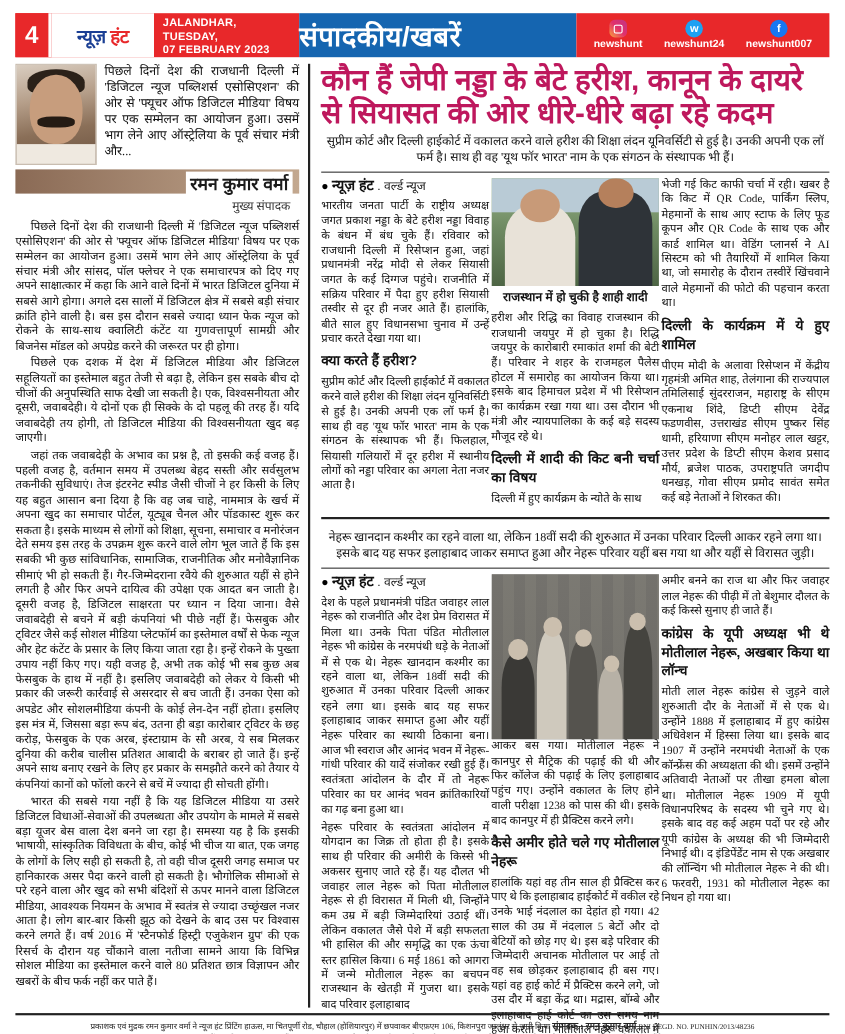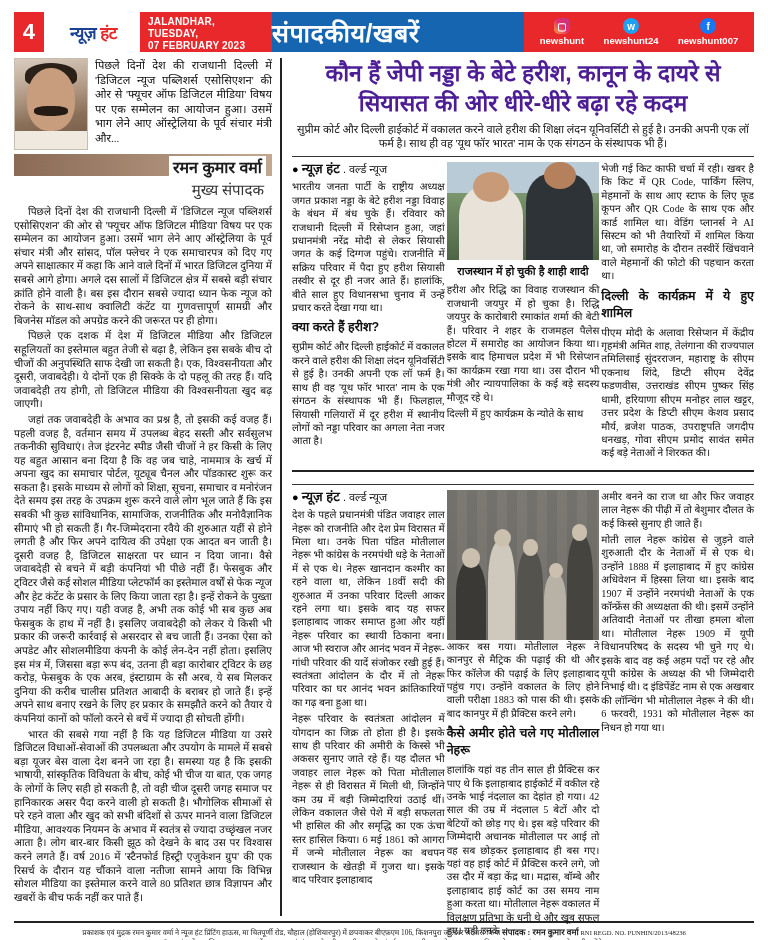--- a/index.html
+++ b/index.html
@@ -77,28 +77,28 @@
   }
   .byline-bar {
     margin-top:4px; background:linear-gradient(90deg,#8a6a55,#c3a88f);
     height:22px; display:flex; align-items:center; justify-content:flex-end;
     padding-right:6px; position:relative;text-align:right;
   }
   .byline-name {
     font-family:"Liberation Sans",sans-serif; font-weight:bold; font-size:16px; color:#1b1b1b;
     background:#fff; padding:0 4px; position:relative; top:2px;
   }
-  .byline-role { text-align:right; font-size:15px; margin-top:3px; color:#333; padding-right:8px;}
+  .byline-role { text-align:right; font-size:11px; margin-top:3px; color:#333; padding-right:8px;}
   .ed-body { margin-top:6px; font-size:10.4px; line-height:13.6px; text-align:justify; }
   .ed-body p { text-indent:14px; margin-bottom:2px; }
 
   
   .story-head {
     font-family:"Liberation Sans", sans-serif; font-weight:bold;
-    font-size:23px; line-height:30px; text-align:center; color:#4c1d95;
+    font-size:27px; line-height:30px; color:#be185d;
   }
   .story-sub {
     font-size:11px; line-height:14px; text-align:center; margin-top:4px;
     font-family:"Liberation Serif", serif; padding: 0 4px;
   }
   .rule-thin { border-top:1px solid #333; margin:6px 0 5px 0; }
   .rule-thick { border-top:2px solid #222; margin:7px 0 6px 0; }
   .kicker { font-size:11px; font-family:"Liberation Sans",sans-serif; margin-bottom:4px; }
   .kicker .dot { color:#000; }
   .kicker b { font-size:13px; }
@@ -227,34 +227,36 @@
               <div class="sky"></div>
               <div class="p1">
                   <div class="hd"></div>
                 </div>
               <div class="p2">
                   <div class="hd"></div>
                 </div>
             </div>
             <div class="cap-center">राजस्थान में हो चुकी है शाही शादी</div>
             <p>हरीश और रिद्धि का विवाह राजस्थान की राजधानी जयपुर में हो चुका है। रिद्धि जयपुर के कारोबारी रमाकांत शर्मा की बेटी हैं। परिवार ने शहर के राजमहल पैलेस होटल में समारोह का आयोजन किया था। इसके बाद हिमाचल प्रदेश में भी रिसेप्शन का कार्यक्रम रखा गया था। उस दौरान भी मंत्री और न्यायपालिका के कई बड़े सदस्य मौजूद रहे थे।</p>
+            <div class="subhead">दिल्ली में शादी की किट बनी चर्चा का विषय</div>
             <p>दिल्ली में हुए कार्यक्रम के न्योते के साथ</p>
           </div>
 
           <div class="tcol">
             <p>भेजी गई किट काफी चर्चा में रही। खबर है कि किट में QR Code, पार्किंग स्लिप, मेहमानों के साथ आए स्टाफ के लिए फूड कूपन और QR Code के साथ एक और कार्ड शामिल था। वेडिंग प्लानर्स ने AI सिस्टम को भी तैयारियों में शामिल किया था, जो समारोह के दौरान तस्वीरें खिंचवाने वाले मेहमानों की फोटो की पहचान करता था।</p>
             <div class="subhead">दिल्ली के कार्यक्रम में ये हुए शामिल</div>
             <p>पीएम मोदी के अलावा रिसेप्शन में केंद्रीय गृहमंत्री अमित शाह, तेलंगाना की राज्यपाल तमिलिसाई सुंदरराजन, महाराष्ट्र के सीएम एकनाथ शिंदे, डिप्टी सीएम देवेंद्र फडणवीस, उत्तराखंड सीएम पुष्कर सिंह धामी, हरियाणा सीएम मनोहर लाल खट्टर, उत्तर प्रदेश के डिप्टी सीएम केशव प्रसाद मौर्य, ब्रजेश पाठक, उपराष्ट्रपति जगदीप धनखड़, गोवा सीएम प्रमोद सावंत समेत कई बड़े नेताओं ने शिरकत की।</p>
           </div>
         </div>
       </div>
 
       <div class="rule-thick"></div>
 
       <div>
+        <div class="story-sub">नेहरू खानदान कश्मीर का रहने वाला था, लेकिन 18वीं सदी की शुरुआत में उनका परिवार दिल्ली आकर रहने लगा था। इसके बाद यह सफर इलाहाबाद जाकर समाप्त हुआ और नेहरू परिवार यहीं बस गया था और यहीं से विरासत जुड़ी।</div>
         <div class="rule-thin"></div>
 
         <div class="three-col">
           <div class="tcol">
             <div class="kicker">
               <span class="dot">●</span>
               <b>न्यूज़ हंट</b>
               <span>.</span>
               <span class="tag">वर्ल्ड न्यूज</span>
             </div>
@@ -269,27 +271,28 @@
               <div class="hd" style="left:10%;bottom:48%;width:12%;height:13%"></div>
               <div class="fig" style="left:27%;width:18%;height:66%;background:#cfc9bd"></div>
               <div class="hd" style="left:31%;bottom:62%;width:11%;height:12%"></div>
               <div class="fig" style="left:46%;width:17%;height:60%;background:#55534e"></div>
               <div class="hd" style="left:50%;bottom:56%;width:10%;height:11%"></div>
               <div class="fig" style="left:64%;width:14%;height:44%;background:#b7b1a6"></div>
               <div class="hd" style="left:67%;bottom:41%;width:9%;height:10%"></div>
               <div class="fig" style="right:4%;width:17%;height:70%;background:#45443f"></div>
               <div class="hd" style="right:8%;bottom:66%;width:10%;height:11%"></div>
             </div>
-            <p>आकर बस गया। मोतीलाल नेहरू ने कानपुर से मैट्रिक की पढ़ाई की थी और फिर कॉलेज की पढ़ाई के लिए इलाहाबाद पहुंच गए। उन्होंने वकालत के लिए होने वाली परीक्षा 1883 को पास की थी। इसके बाद कानपुर में ही प्रैक्टिस करने लगे।</p>
+            <p>आकर बस गया। मोतीलाल नेहरू ने कानपुर से मैट्रिक की पढ़ाई की थी और फिर कॉलेज की पढ़ाई के लिए इलाहाबाद पहुंच गए। उन्होंने वकालत के लिए होने वाली परीक्षा 1238 को पास की थी। इसके बाद कानपुर में ही प्रैक्टिस करने लगे।</p>
             <div class="subhead">कैसे अमीर होते चले गए मोतीलाल नेहरू</div>
             <p>हालांकि यहां वह तीन साल ही प्रैक्टिस कर पाए थे कि इलाहाबाद हाईकोर्ट में वकील रहे उनके भाई नंदलाल का देहांत हो गया। 42 साल की उम्र में नंदलाल 5 बेटों और दो बेटियों को छोड़ गए थे। इस बड़े परिवार की जिम्मेदारी अचानक मोतीलाल पर आई तो वह सब छोड़कर इलाहाबाद ही बस गए। यहां वह हाई कोर्ट में प्रैक्टिस करने लगे, जो उस दौर में बड़ा केंद्र था। मद्रास, बॉम्बे और इलाहाबाद हाई कोर्ट का उस समय नाम हुआ करता था। मोतीलाल नेहरू वकालत में विलक्षण प्रतिभा के धनी थे और खूब सफल हुए। यही उनके</p>
           </div>
 
           <div class="tcol">
             <p>अमीर बनने का राज था और फिर जवाहर लाल नेहरू की पीढ़ी में तो बेशुमार दौलत के कई किस्से सुनाए ही जाते हैं।</p>
+            <div class="subhead">कांग्रेस के यूपी अध्यक्ष भी थे मोतीलाल नेहरू, अखबार किया था लॉन्च</div>
             <p>मोती लाल नेहरू कांग्रेस से जुड़ने वाले शुरुआती दौर के नेताओं में से एक थे। उन्होंने 1888 में इलाहाबाद में हुए कांग्रेस अधिवेशन में हिस्सा लिया था। इसके बाद 1907 में उन्होंने नरमपंथी नेताओं के एक कॉन्फ्रेंस की अध्यक्षता की थी। इसमें उन्होंने अतिवादी नेताओं पर तीखा हमला बोला था। मोतीलाल नेहरू 1909 में यूपी विधानपरिषद के सदस्य भी चुने गए थे। इसके बाद वह कई अहम पदों पर रहे और यूपी कांग्रेस के अध्यक्ष की भी जिम्मेदारी निभाई थी। द इंडिपेंडेंट नाम से एक अखबार की लॉन्चिंग भी मोतीलाल नेहरू ने की थी। 6 फरवरी, 1931 को मोतीलाल नेहरू का निधन हो गया था।</p>
           </div>
         </div>
       </div>
     </div>
   </div>
 
   <div class="footer-rule"></div>
   <div class="footer">
     <span>प्रकाशक एवं मुद्रक रमन कुमार वर्मा ने न्यूज हंट प्रिंटिंग हाऊस, मा चितपूर्णी रोड, चौहाल (होशियारपुर) में छपवाकर बीएफ़एम 106, किशनपुरा जालंधर से जारी किया </span><b>संपादक : रमन कुमार वर्मा</b>

